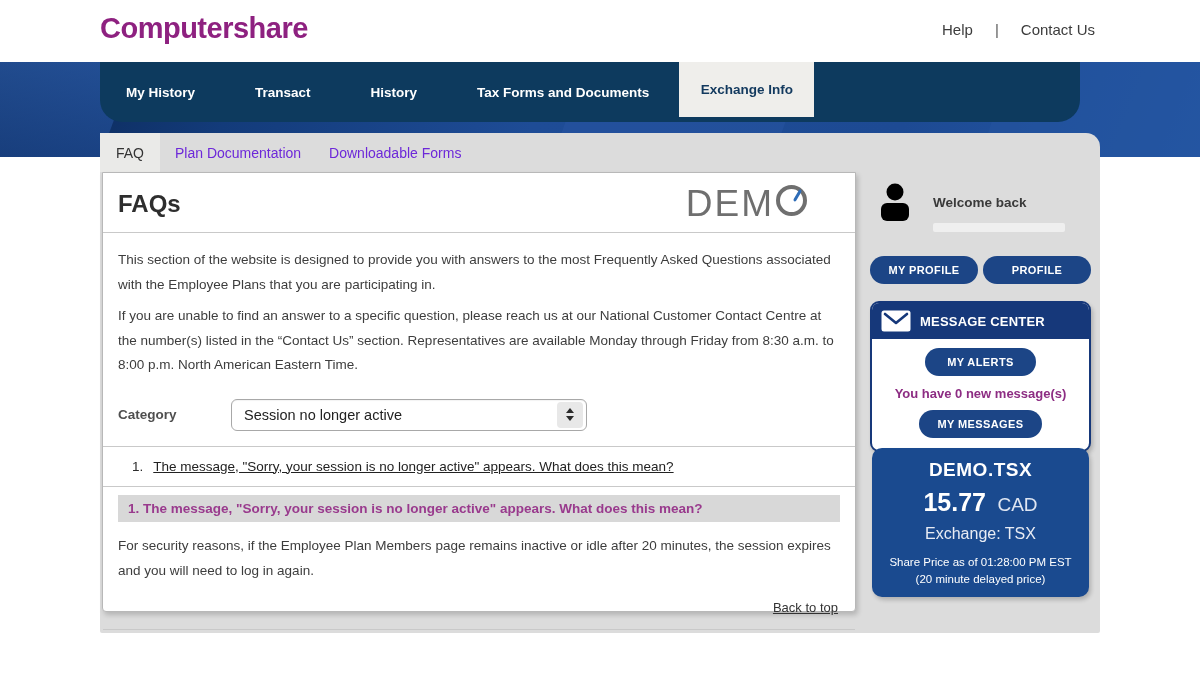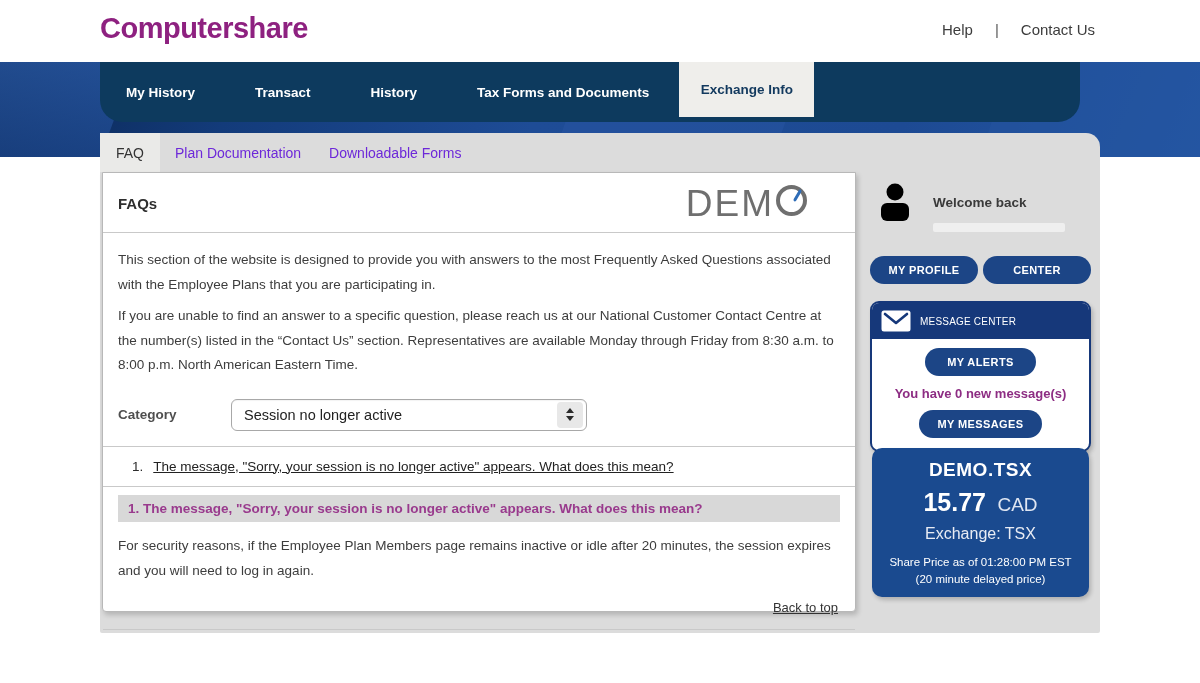--- a/index.html
+++ b/index.html
@@ -48,21 +48,21 @@
   .subtab { font-size:14px; color:#6d28d9; display:flex; align-items:center; padding:0 14px; cursor:pointer; }
   .subtab.active { background:#eaeae8; color:#333; padding:4px 16px; }
   .subtab.gap { margin-left:1px; }
 
   
   .faq-panel { position:absolute; left:2px; top:39px; width:754px; height:440px;
     background:#ffffff; border:1px solid #b8b8b8; border-radius:0 0 4px 4px;
     box-shadow:2px 3px 5px rgba(0,0,0,0.18); }
   .panel-header { display:flex; justify-content:space-between; align-items:center;
     padding:12px 16px 10px 15px; border-bottom:1px solid #c9c9c9; }
-  .panel-title { font-size:15px; font-weight:bold; color:#2e2e2e; }
+  .panel-title { font-size:24px; font-weight:bold; color:#2e2e2e; }
   .demo-logo { display:flex; color:#6f6f6f; font-size:37px;
     letter-spacing:2px; font-weight:500; line-height:1; margin-right:32px; }
   .demo-o { position:relative; width:31px; height:31px; border:4px solid #6f6f6f;
     border-radius:50%; margin-left:2px; }
   .demo-o .needle { position:absolute; width:3px; height:13px; background:#2e6cb7;
     left:16px; top:0px; transform:rotate(30deg); border-radius:2px; }
 
   .intro { margin:15px 15px 0; font-size:13.5px; color:#3d3d3d; line-height:24.5px; }
   .intro + .intro { margin-top:7px; }
 
@@ -106,21 +106,21 @@
   .profile-row { position:absolute; left:770px; top:123px; width:221px; display:flex; gap:5px; }
   .pill-btn { background:#1c4586; color:#ffffff; border:none; border-radius:14px;
     font-family:"Liberation Sans", sans-serif; font-size:11px; font-weight:bold;
     letter-spacing:.4px; cursor:pointer; display:flex; align-items:center; justify-content:center; }
   .profile-row .pill-btn { flex:1; height:28px; }
 
   .msg-panel { position:absolute; left:770px; top:168px; width:221px; background:#ffffff;
     border:2px solid #16387a; border-radius:9px; overflow:hidden;
     box-shadow:2px 3px 4px rgba(0,0,0,0.2); }
   .msg-header { background:#16387a; height:36px; display:flex; align-items:center; padding:0 9px; gap:9px; }
-  .msg-title { color:#ffffff; font-size:10px; font-weight:normal; letter-spacing:.2px; }
+  .msg-title { color:#ffffff; font-size:13px; font-weight:bold; letter-spacing:.2px; }
   .msg-body { text-align:center; padding:9px 0 12px; }
   .msg-body .pill-btn { display:inline-flex; height:28px; }
   .alerts-btn { padding:0 22px; }
   .messages-btn { padding:0 18px; }
   .msg-status { margin:10px 0 9px; font-size:13px; font-weight:bold; color:#8d2d83; }
 
   .stock-panel { position:absolute; left:772px; top:315px; width:217px; height:149px;
     background:#1a4a8f; border-radius:10px; color:#ffffff; text-align:center;
     box-shadow:2px 3px 4px rgba(0,0,0,0.2); }
   .stock-symbol { margin-top:11px; font-size:19px; font-weight:bold; letter-spacing:.5px; }
@@ -218,21 +218,21 @@
         <rect x="1" y="20" width="28" height="18" rx="6" fill="#000"></rect>
       </svg>
       <div class="welcome-wrap">
         <div class="welcome-text">Welcome back</div>
         <div class="redacted"></div>
       </div>
     </div>
 
     <div class="profile-row">
       <button class="pill-btn">MY PROFILE</button>
-      <button class="pill-btn">CENTER</button>
+      <button class="pill-btn">PROFILE</button>
     </div>
 
     <div class="msg-panel">
       <div class="msg-header">
         <svg width="30" height="22" viewBox="0 0 30 22" xmlns="http://www.w3.org/2000/svg">
           <rect x="0.5" y="0.5" width="29" height="21" rx="2.5" fill="#ffffff"></rect>
           <path d="M4 4 L15 13 L26 4" stroke="#16387a" stroke-width="2.6" fill="none" stroke-linecap="round" stroke-linejoin="round"></path>
         </svg>
         <div class="msg-title">MESSAGE CENTER</div>
       </div>

